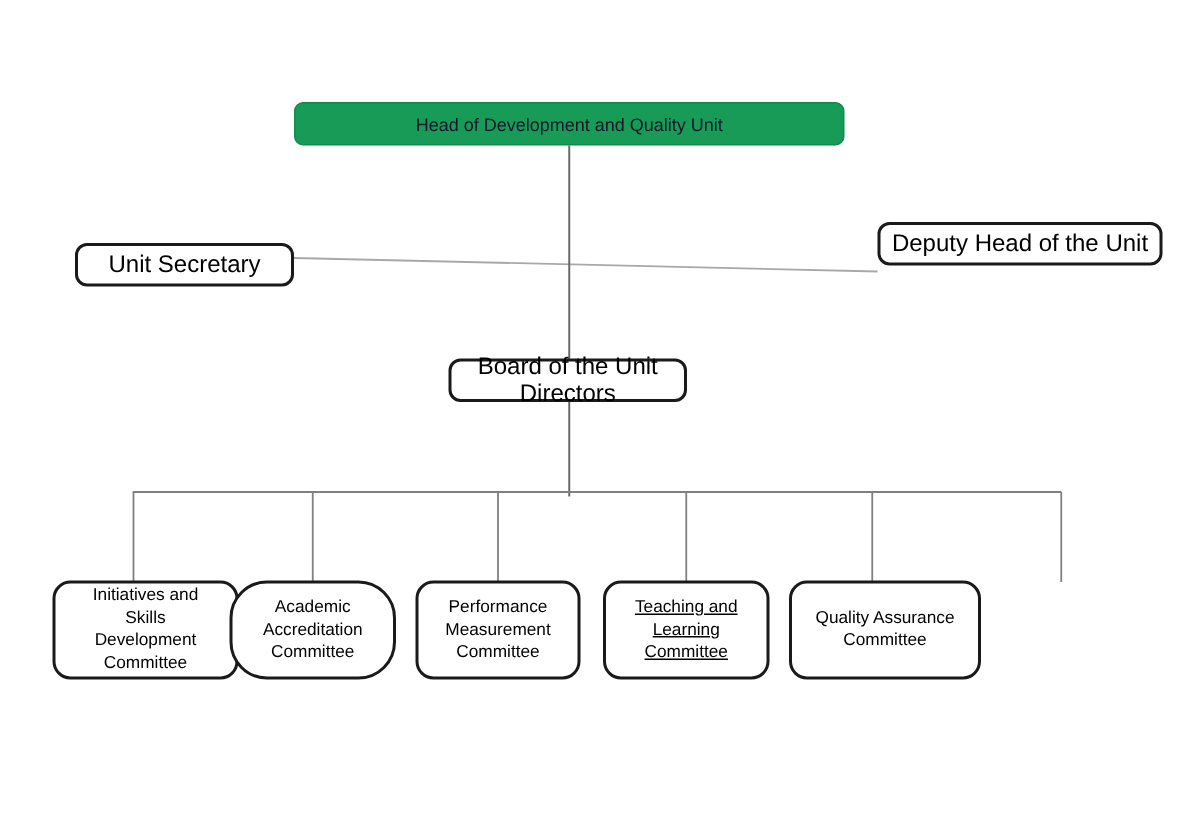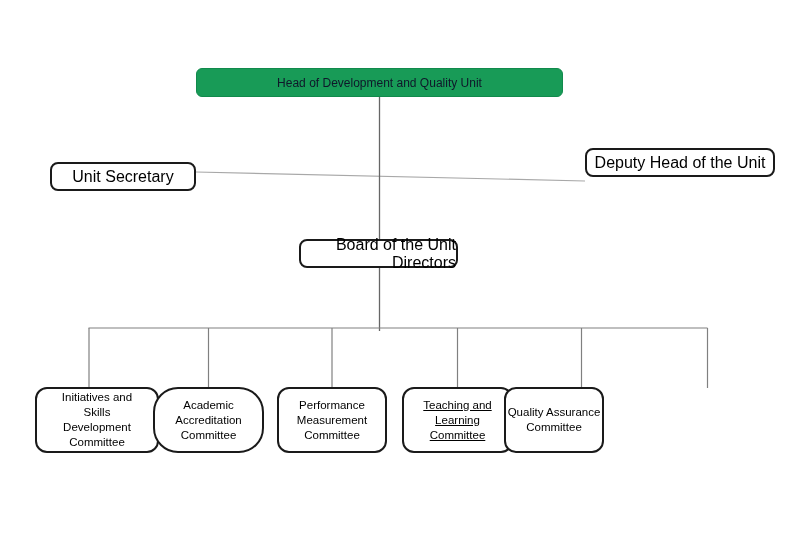--- a/index.html
+++ b/index.html
@@ -46,34 +46,34 @@
     font-size: 12px;
   }
   .node.small {
     height: 29px;
     border: 2px solid var(--box-border, #1a1a1a);
     border-radius: 8px;
     font-size: 16px;
   }
   .node.secretary { left: 50px;  top: 162px; width: 146px; }
   .node.deputy    { left: 585px; top: 148px; width: 190px; }
-  .node.board     { left: 299px; top: 239px; width: 159px; text-align: right; }
+  .node.board     { left: 299px; top: 239px; width: 159px; }
   .node.committee {
     top: 387px; height: 66px;
     border: 2px solid var(--box-border, #1a1a1a);
     border-radius: 12px;
     font-size: 11.5px;
     line-height: 15px;
     white-space: pre-line;
   }
   .node.c1 { left: 35px;  width: 124px; }
   .node.c2 { left: 153px; width: 111px; border-radius: 25px; }
   .node.c3 { left: 277px; width: 110px; align-items: center; }
   .node.c4 { left: 402px; width: 111px; text-decoration: underline; }
-  .node.c5 { left: 504px; width: 100px; }
+  .node.c5 { left: 526px; width: 128px; }
   .node.c6 { left: 652px; width: 111px; }
   .label { display: inline-block; }
 </style>
 </head>
 <body>
 
 <div class="canvas">
 
   <svg class="connectors" viewBox="0 0 800 551" xmlns="http://www.w3.org/2000/svg">
     <line class="assist" x1="196" y1="172" x2="585" y2="181"></line>

